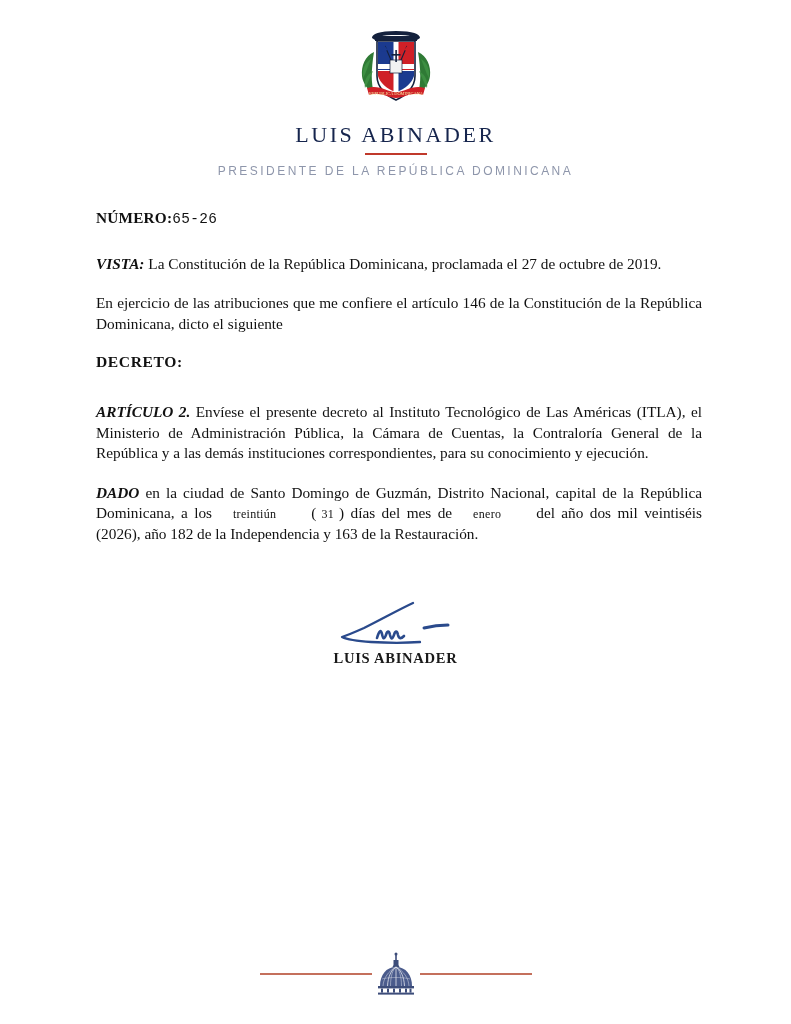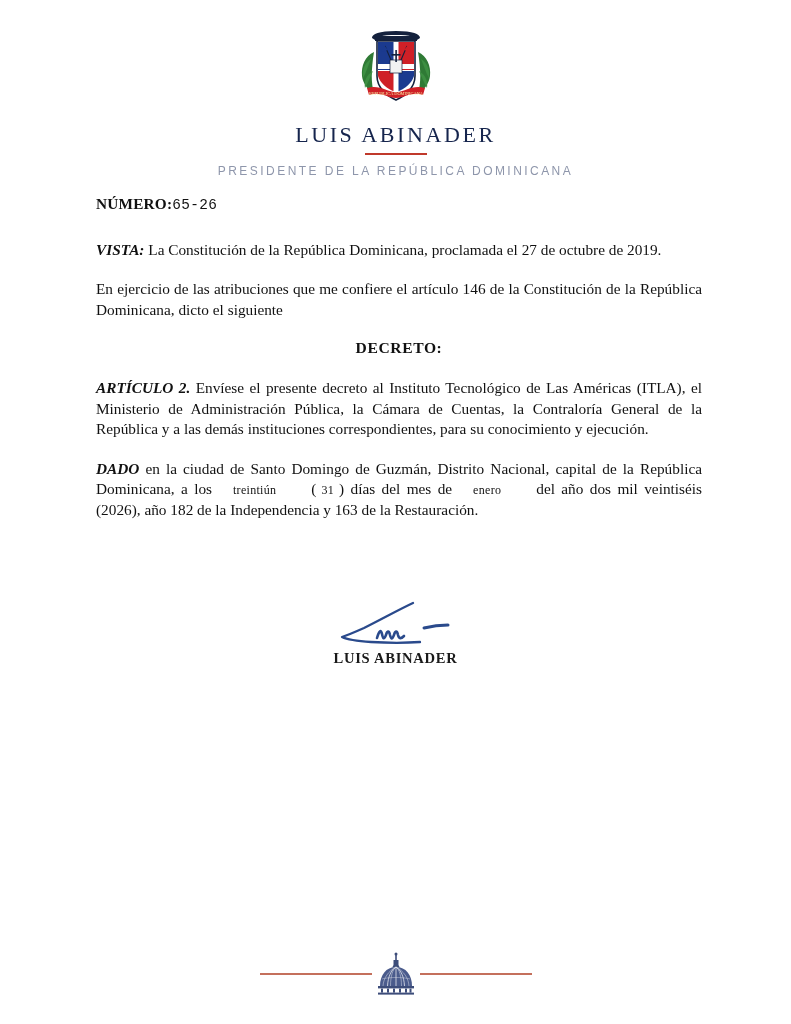--- a/index.html
+++ b/index.html
@@ -50,21 +50,21 @@
     font-family: "Liberation Sans", "DejaVu Sans", sans-serif;
     font-size: 12px;
     letter-spacing: 2.45px;
     color: #8e96ab;
     white-space: nowrap;
   }
 
   
   .doc-body {
     position: absolute;
-    top: 194px;
+    top: 208px;
     left: 96px;
     width: 606px;
   }
   .block {
     font-size: 15.3px;
     line-height: 1.34;
     text-align: justify;
     text-justify: inter-word;
     margin: 0 0 19px 0;
   }
@@ -78,25 +78,25 @@
   .numero-label {
     font-weight: bold;
     letter-spacing: 0.2px;
   }
   .typed {
     font-family: "Liberation Mono", "DejaVu Sans Mono", monospace;
     font-size: 14.4px;
     letter-spacing: 0.4px;
   }
   .decreto-heading {
-    text-align: center;
+    text-align: left;
     font-weight: bold;
     font-size: 15.6px;
     letter-spacing: 0.6px;
-    margin: 0 0 21px 0;
+    margin: 0 0 31px 0;
   }
   .blank-fill {
     font-family: Liberation Serif, serif;
     font-size: 12px;
     letter-spacing: 0.3px;
     padding: 0 5px;
   }
   .gap-sm { display: inline-block; width: 16px; }
   .gap-md { display: inline-block; width: 30px; }
 

